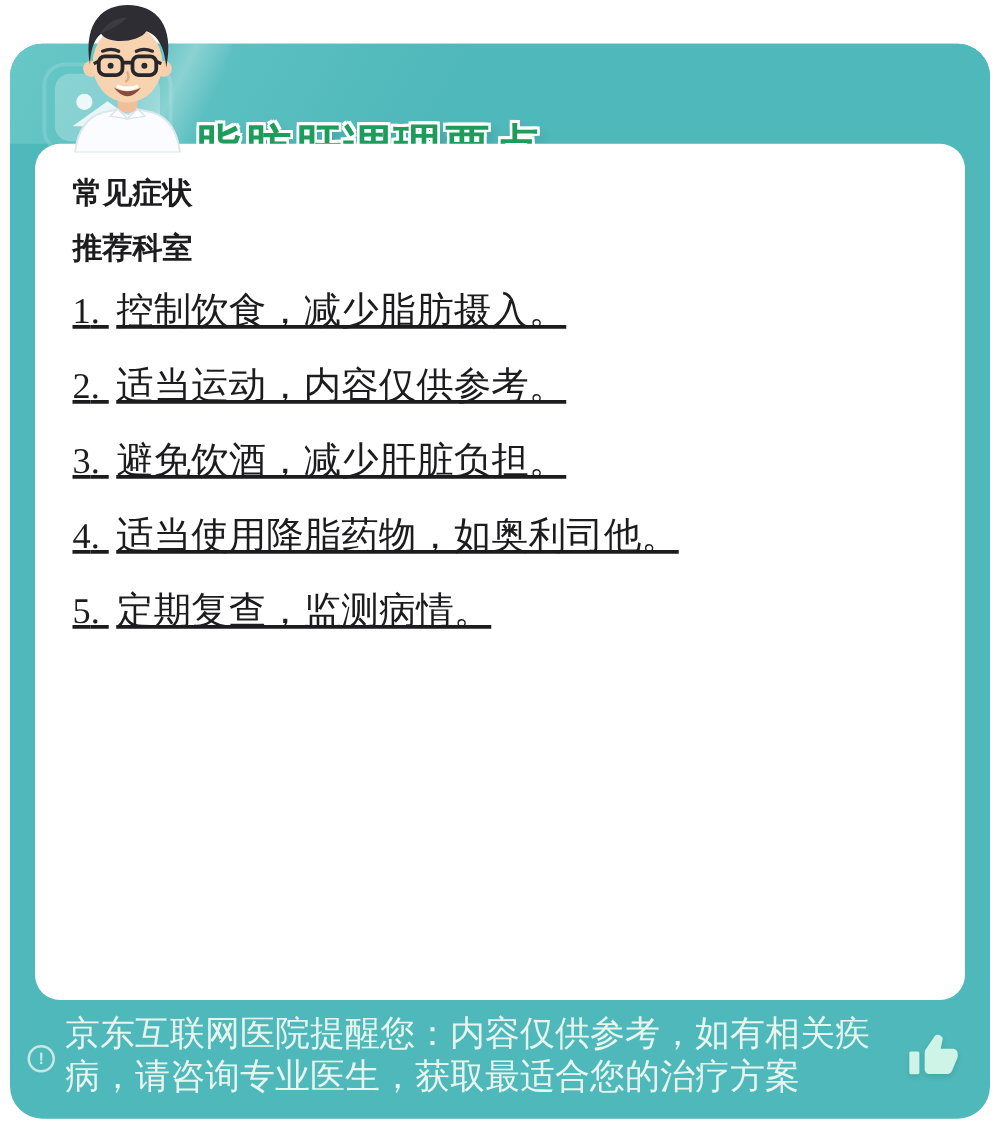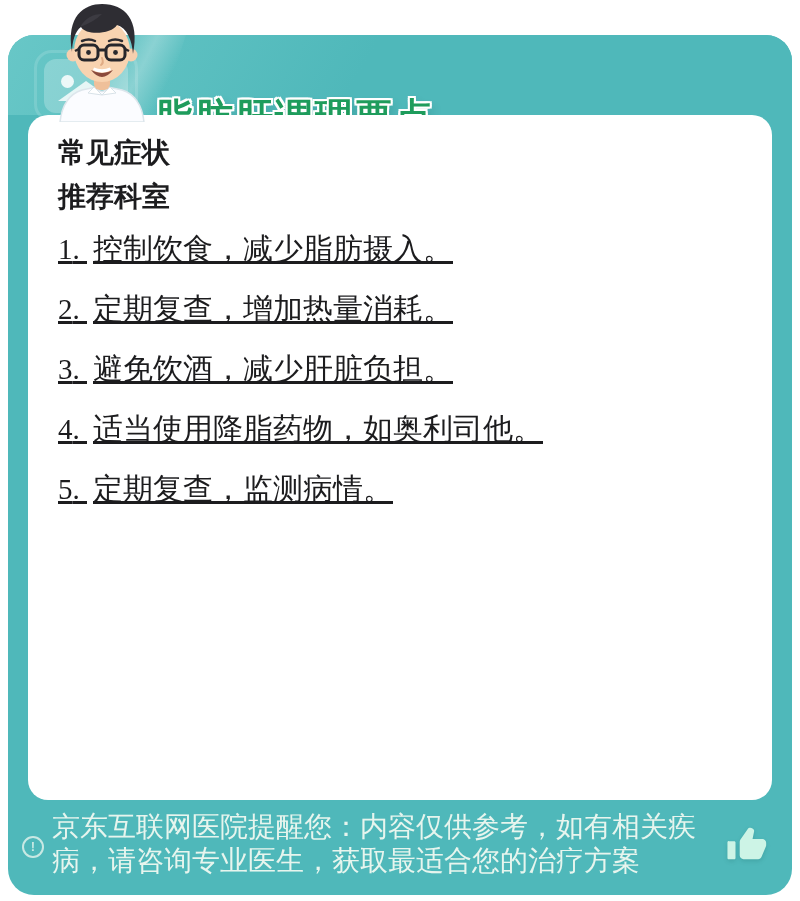--- a/index.html
+++ b/index.html
@@ -65,23 +65,22 @@
   }
   .avatar { position:absolute; left:22px; top:0; z-index:2; }
   
   .card {
     position:absolute; left:20px; right:20px; top:80px; height:685px;
     background:var(--card-bg,#fff); border-radius:20px;
     padding:18px 30px 0 30px;
     color:var(--text-dark,#1c1c1e);
   }
   .card h2 {
-    font-size:28px; line-height:44px; font-weight:800;
+    font-size:24px; line-height:44px; font-weight:800;
     color:var(--text-dark,#1c1c1e);
-    font-family:Liberation Mono, monospace;
   }
   .card h2 + p { margin-top:16px; }
   .card p { font-size:30px; line-height:50px; color:var(--text-dark,#1c1c1e); }
   .card p + h2 { margin-top:10px; }
   .card ol { margin-top:8px; list-style:none; counter-reset:kp; }
   .card ol li {
     counter-increment:kp;
     font-size:30px; line-height:40px; margin-bottom:20px;
     color:var(--text-dark,#1c1c1e);
     text-decoration:underline;
@@ -123,21 +122,21 @@
       <h1 class="title">脂肪肝调理要点</h1>
     </div>
 
     <div class="card">
       <h2>常见症状</h2>
 
       <h2>推荐科室</h2>
 
       <ol>
         <li>控制饮食，减少脂肪摄入。</li>
-        <li>定期复查，增加热量消耗。</li>
+        <li>适当运动，内容仅供参考。</li>
         <li>避免饮酒，减少肝脏负担。</li>
         <li>适当使用降脂药物，如奥利司他。</li>
         <li>定期复查，监测病情。</li>
       </ol>
     </div>
 
     <div class="footer">
       <span class="notice-icon">
         <span>!</span>
       </span>

